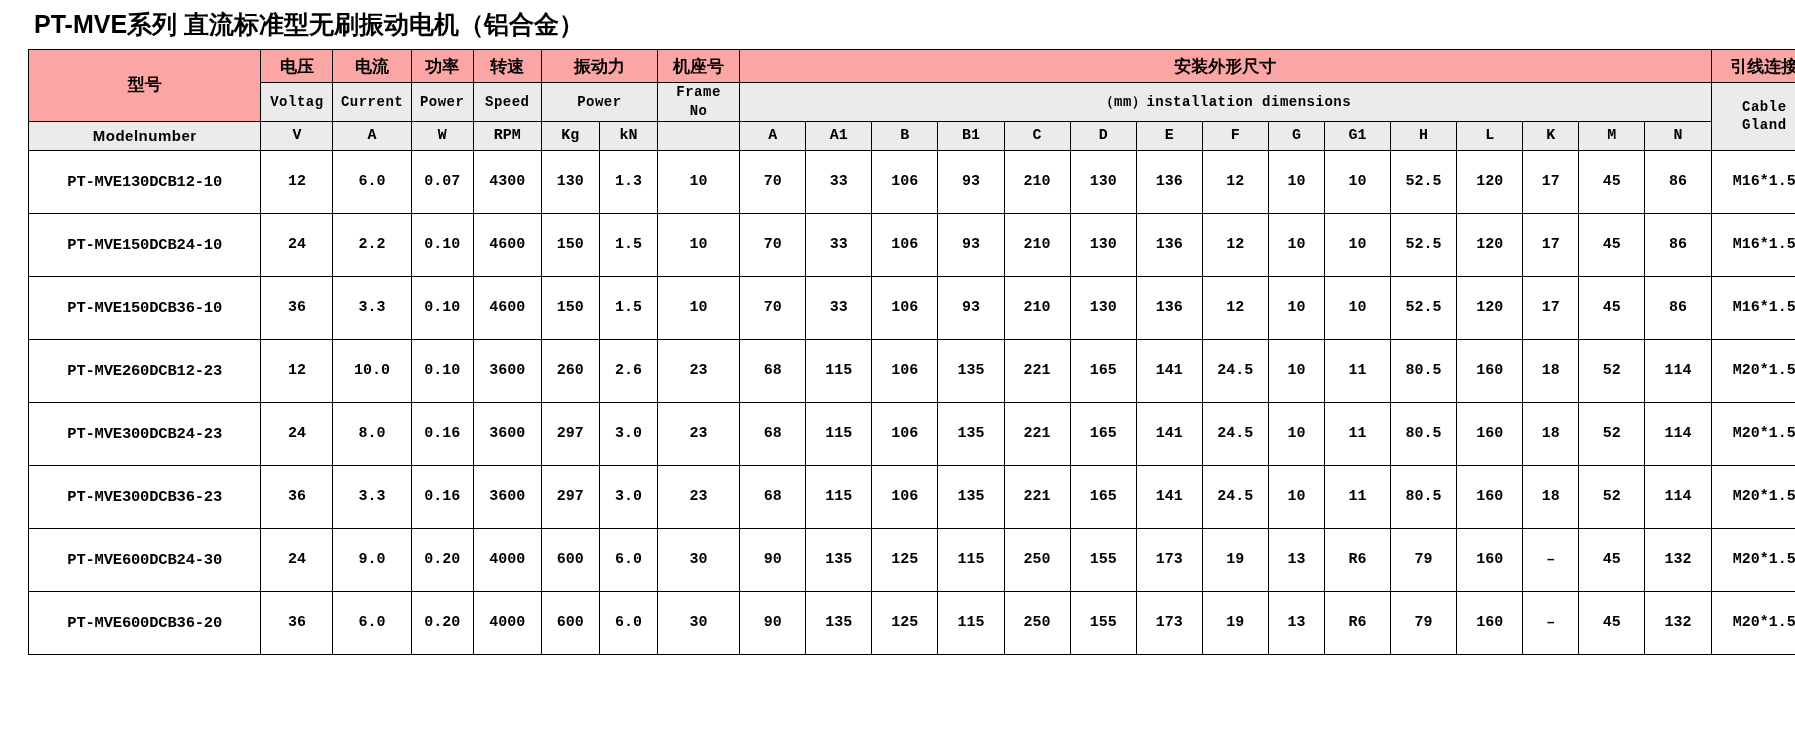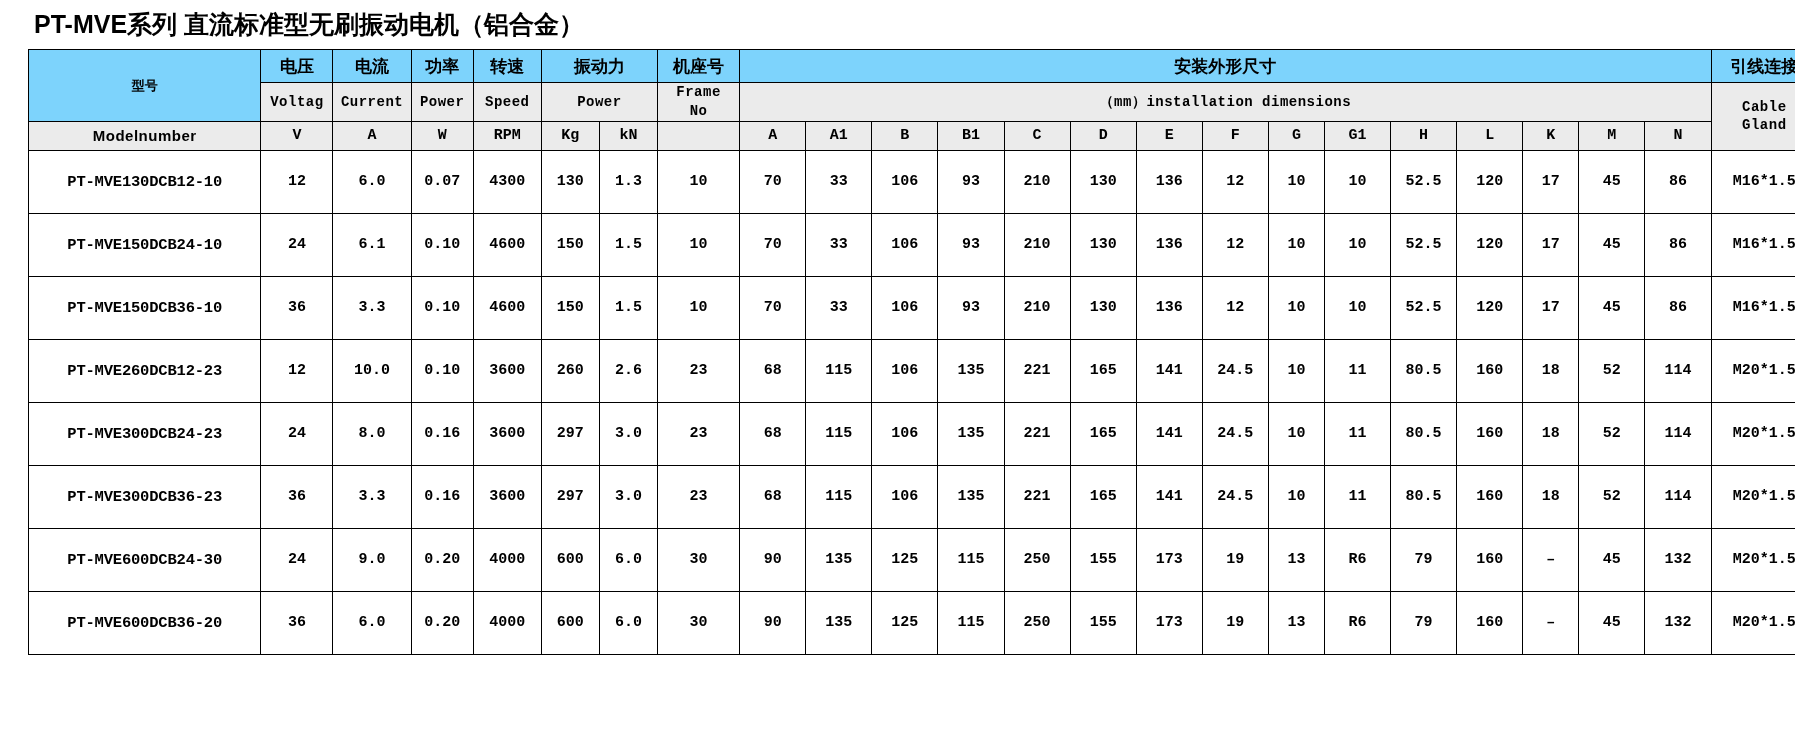--- a/index.html
+++ b/index.html
@@ -38,21 +38,21 @@
     font-family: "Liberation Mono", "DejaVu Sans Mono", monospace;
   }
   table.spec th, table.spec td {
     border: 1px solid #000000;
     text-align: center;
     vertical-align: middle;
     padding: 0;
     white-space: nowrap;
   }
   .hdr-cn {
-    background: #7dd3fc;
+    background: #fca5a5;
     font-family: "Liberation Sans", "DejaVu Sans", sans-serif;
     font-size: 17px;
     font-weight: 700;
     height: 32px;
   }
   .hdr-en {
     background: #ebebeb;
     font-family: "Liberation Mono", "DejaVu Sans Mono", monospace;
     font-size: 14px;
     font-weight: 700;
@@ -61,21 +61,21 @@
   }
   .hdr-unit {
     background: #ebebeb;
     font-family: "Liberation Mono", "DejaVu Sans Mono", monospace;
     font-size: 15px;
     font-weight: 700;
     height: 28px;
   }
   .hdr-model-cn {
     font-family: "Liberation Sans", "DejaVu Sans", sans-serif;
-    font-size: 13px;
+    font-size: 17px;
     font-weight: 700;
   }
   .hdr-model-en {
     font-family: Liberation Sans, sans-serif;
     font-size: 15px;
     font-weight: 700;
     letter-spacing: 0.5px;
   }
   tbody td {
     height: 62px;
@@ -214,21 +214,21 @@
           <td>52.5</td>
           <td>120</td>
           <td>17</td>
           <td>45</td>
           <td>86</td>
           <td>M16*1.5</td>
         </tr>
         <tr>
           <td class="model">PT-MVE150DCB24-10</td>
           <td>24</td>
-          <td>6.1</td>
+          <td>2.2</td>
           <td>0.10</td>
           <td>4600</td>
           <td>150</td>
           <td>1.5</td>
           <td>10</td>
           <td>70</td>
           <td>33</td>
           <td>106</td>
           <td>93</td>
           <td>210</td>

